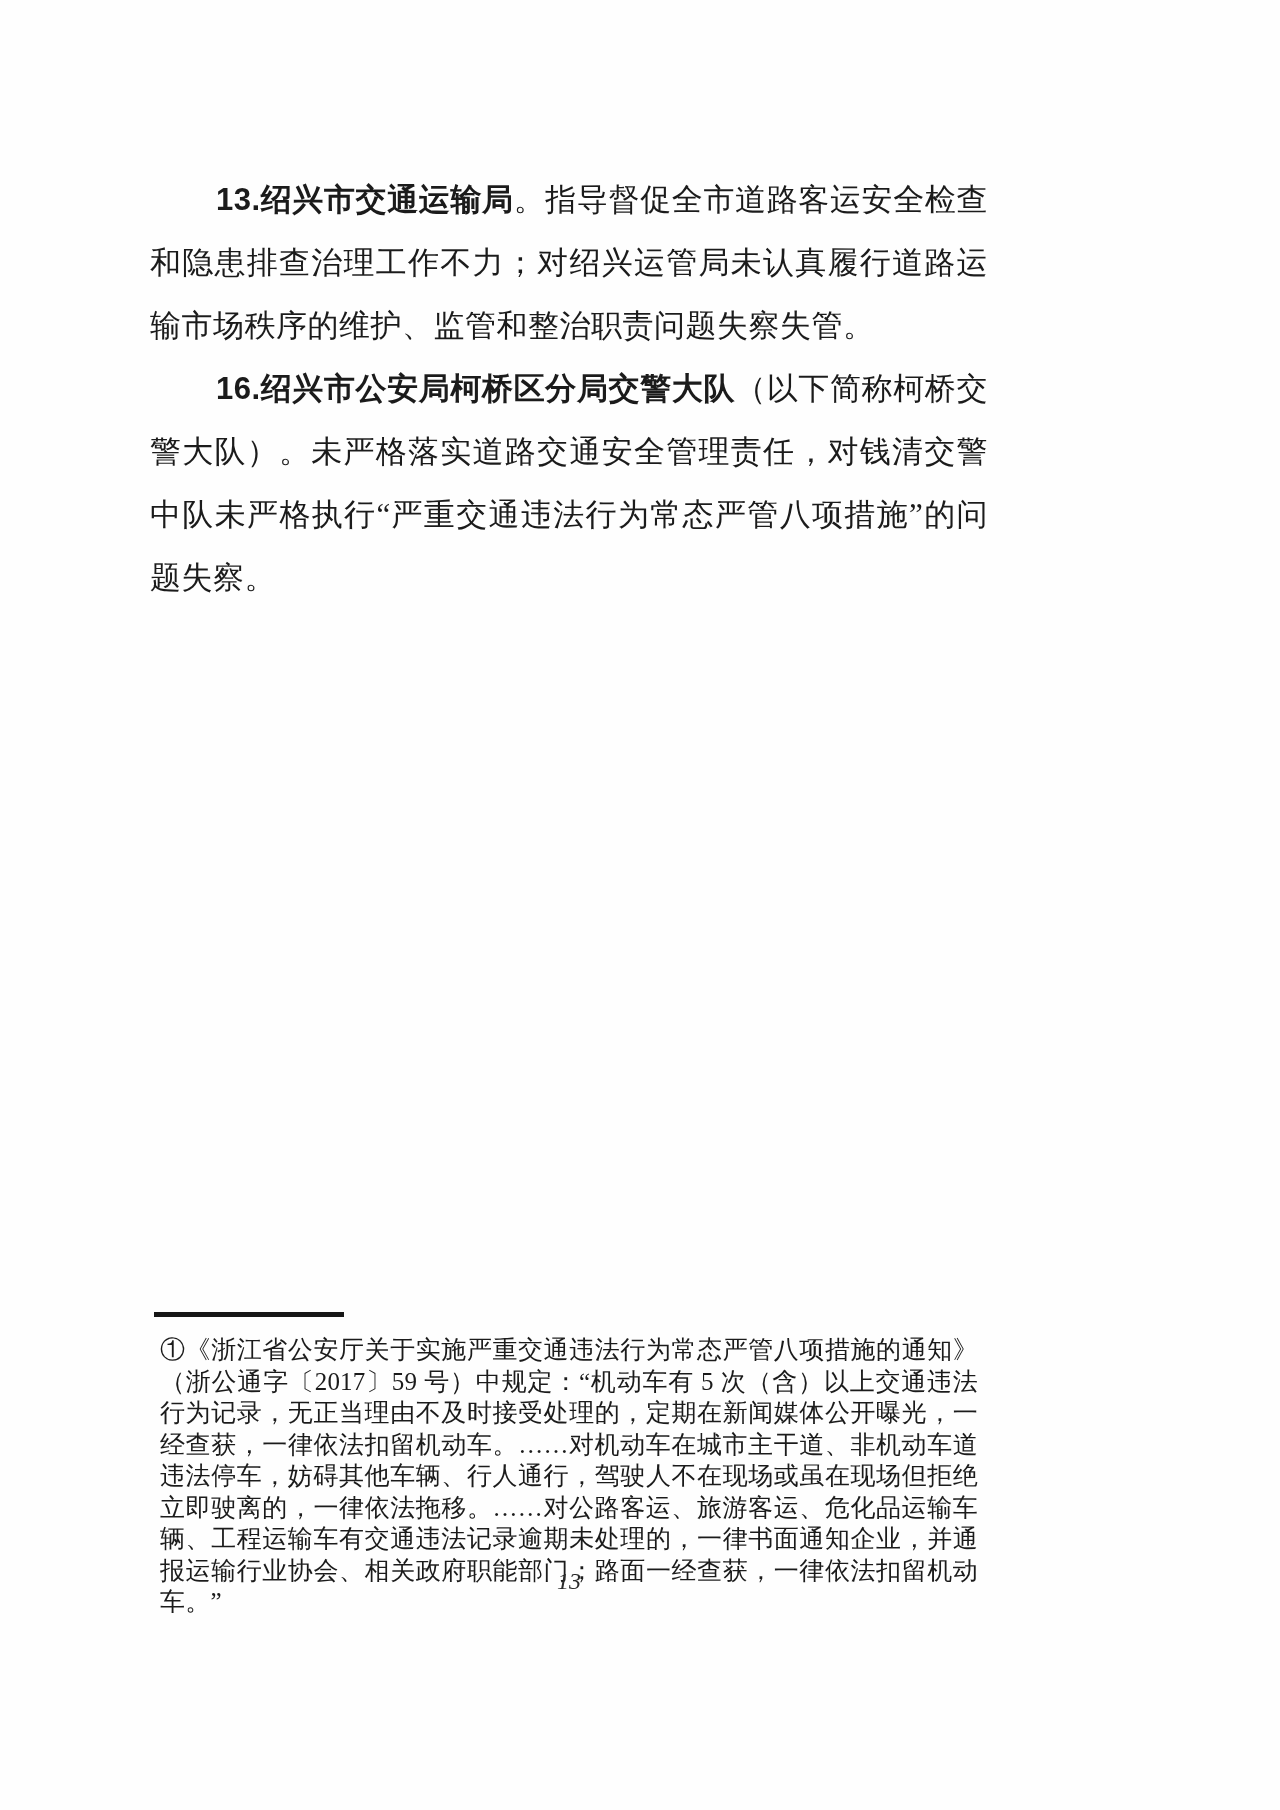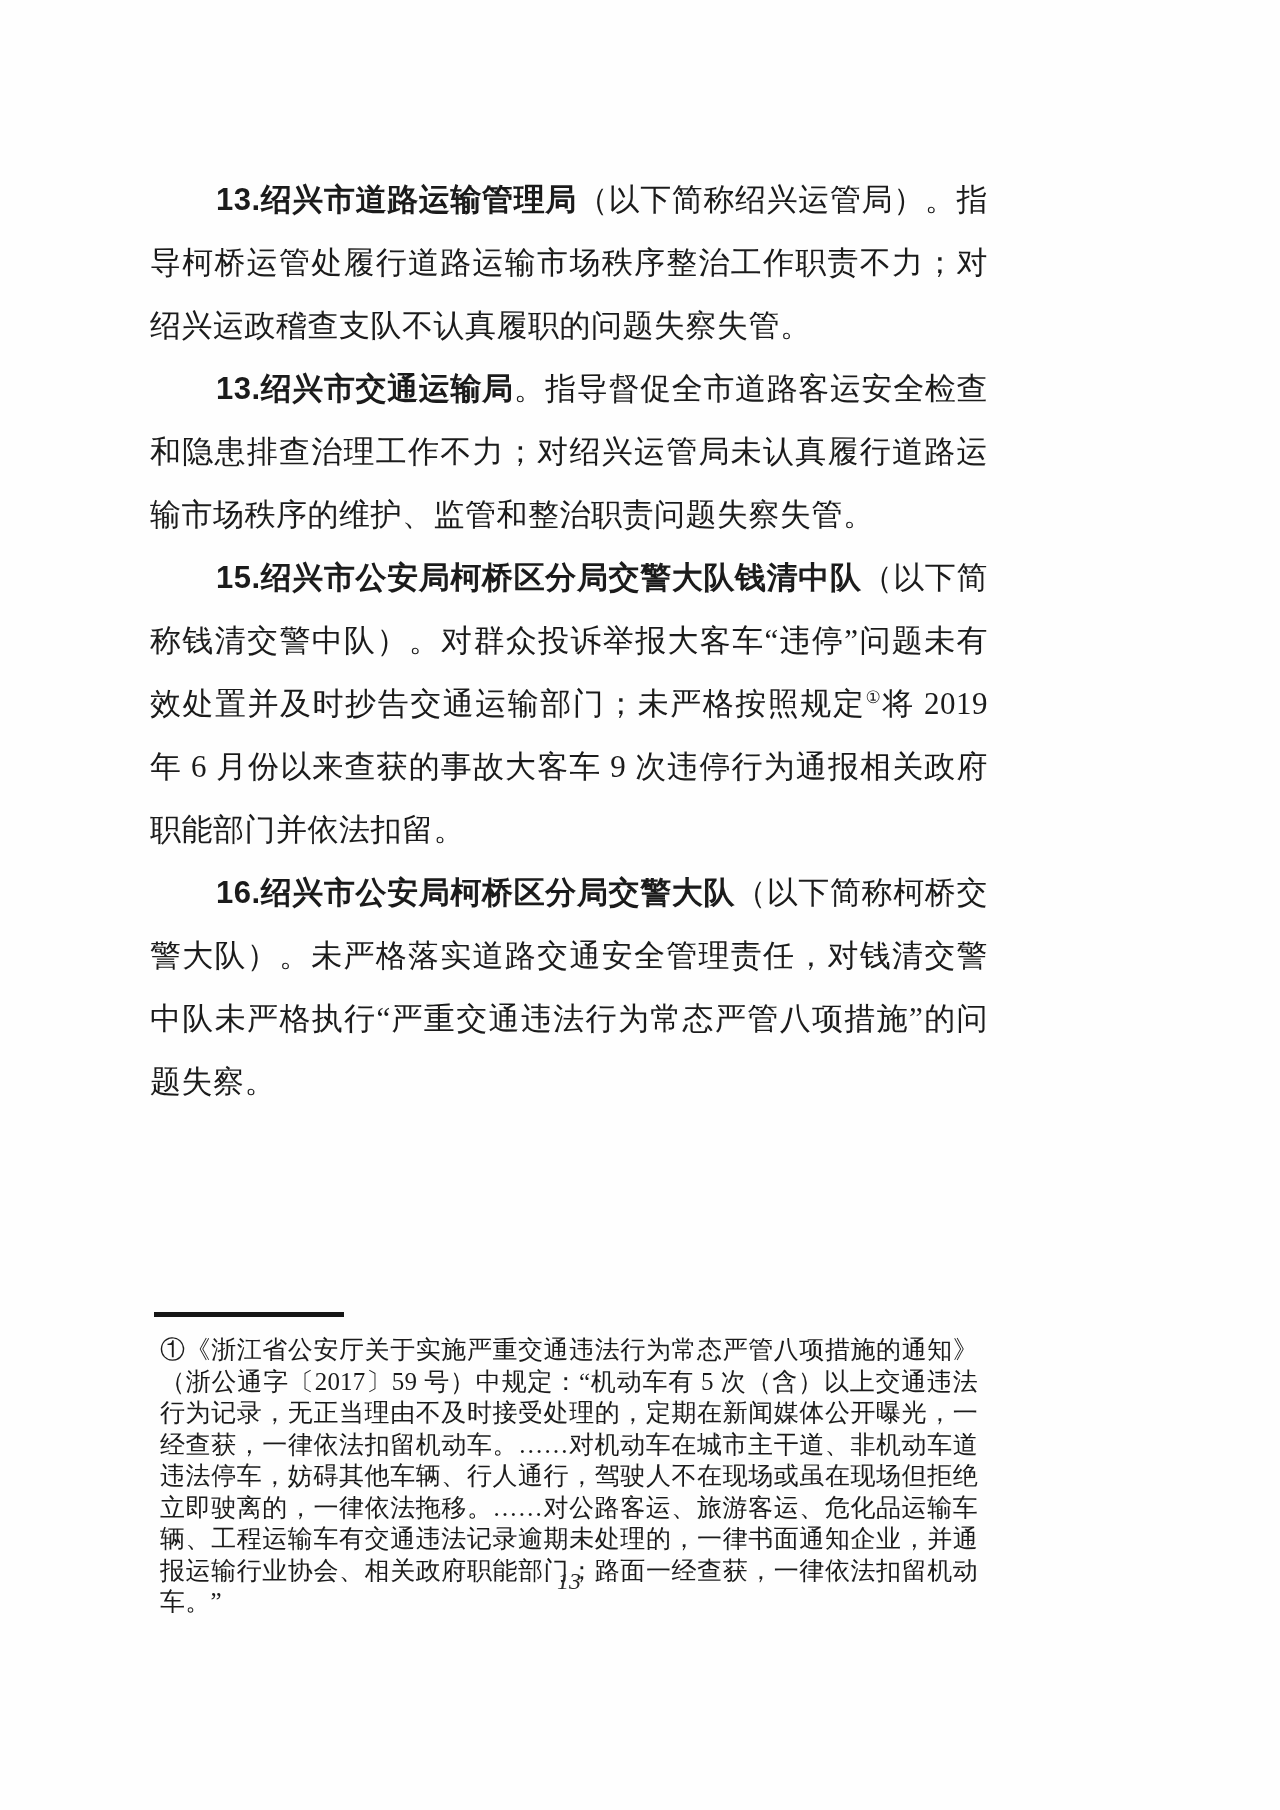--- a/index.html
+++ b/index.html
@@ -70,23 +70,21 @@
     color: #2a2a2a;
     font-style: italic;
   }
 </style>
 </head>
 <body>
 
 <div class="page">
 
   <div class="content" id="paragraphs">
-      <p class="body-para"><span class="seg-bold">13.绍兴市道路运输管理局</span><span>（以下简称绍兴运管局）。指导柯桥运管处履行道路运输市场秩序整治工作职责不力；对绍兴运政稽查支队不认真履职的问题失察失管。</span></p>
       <p class="body-para"><span class="seg-bold">13.绍兴市交通运输局</span><span>。指导督促全市道路客运安全检查和隐患排查治理工作不力；对绍兴运管局未认真履行道路运输市场秩序的维护、监管和整治职责问题失察失管。</span></p>
-      <p class="body-para"><span class="seg-bold">15.绍兴市公安局柯桥区分局交警大队钱清中队</span><span>（以下简称钱清交警中队）。对群众投诉举报大客车“违停”问题未有效处置并及时抄告交通运输部门；未严格按照规定</span><sup>①</sup><span>将 2019 年 6 月份以来查获的事故大客车 9 次违停行为通报相关政府职能部门并依法扣留。</span></p>
       <p class="body-para"><span class="seg-bold">16.绍兴市公安局柯桥区分局交警大队</span><span>（以下简称柯桥交警大队）。未严格落实道路交通安全管理责任，对钱清交警中队未严格执行“严重交通违法行为常态严管八项措施”的问题失察。</span></p>
     </div>
 
   <div class="footnote-area">
     <div class="footnote-rule"></div>
     <p class="footnote"><span>①</span><span>《浙江省公安厅关于实施严重交通违法行为常态严管八项措施的通知》（浙公通字〔2017〕59 号）中规定：“机动车有 5 次（含）以上交通违法行为记录，无正当理由不及时接受处理的，定期在新闻媒体公开曝光，一经查获，一律依法扣留机动车。……对机动车在城市主干道、非机动车道违法停车，妨碍其他车辆、行人通行，驾驶人不在现场或虽在现场但拒绝立即驶离的，一律依法拖移。……对公路客运、旅游客运、危化品运输车辆、工程运输车有交通违法记录逾期未处理的，一律书面通知企业，并通报运输行业协会、相关政府职能部门；路面一经查获，一律依法扣留机动车。”</span></p>
   </div>
 
   <div class="page-number">13</div>
 

